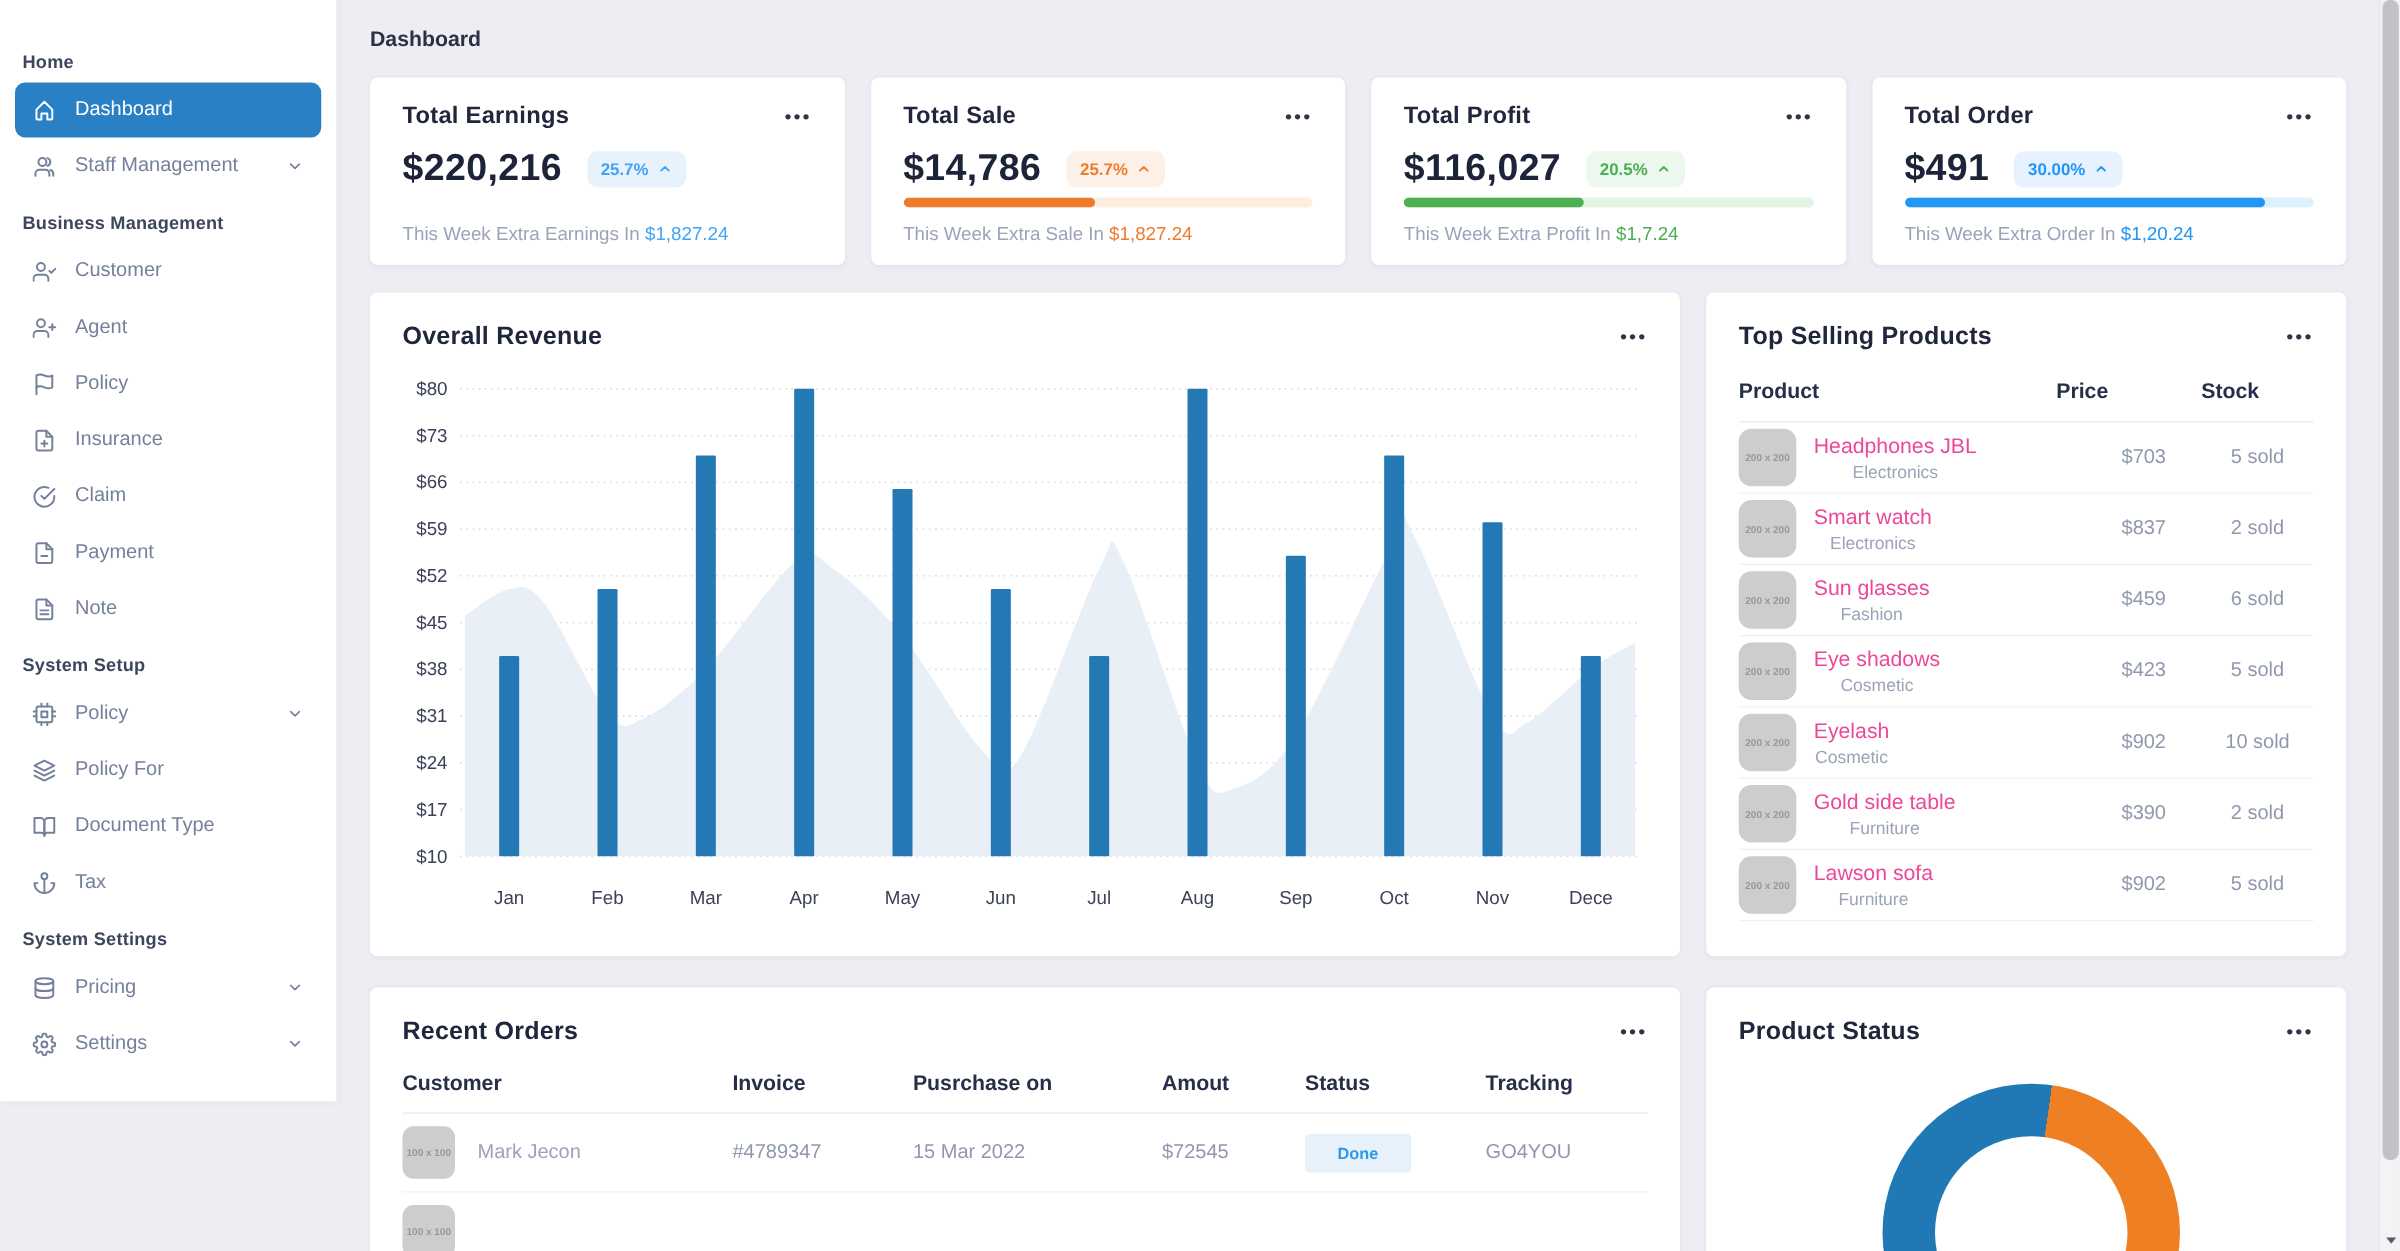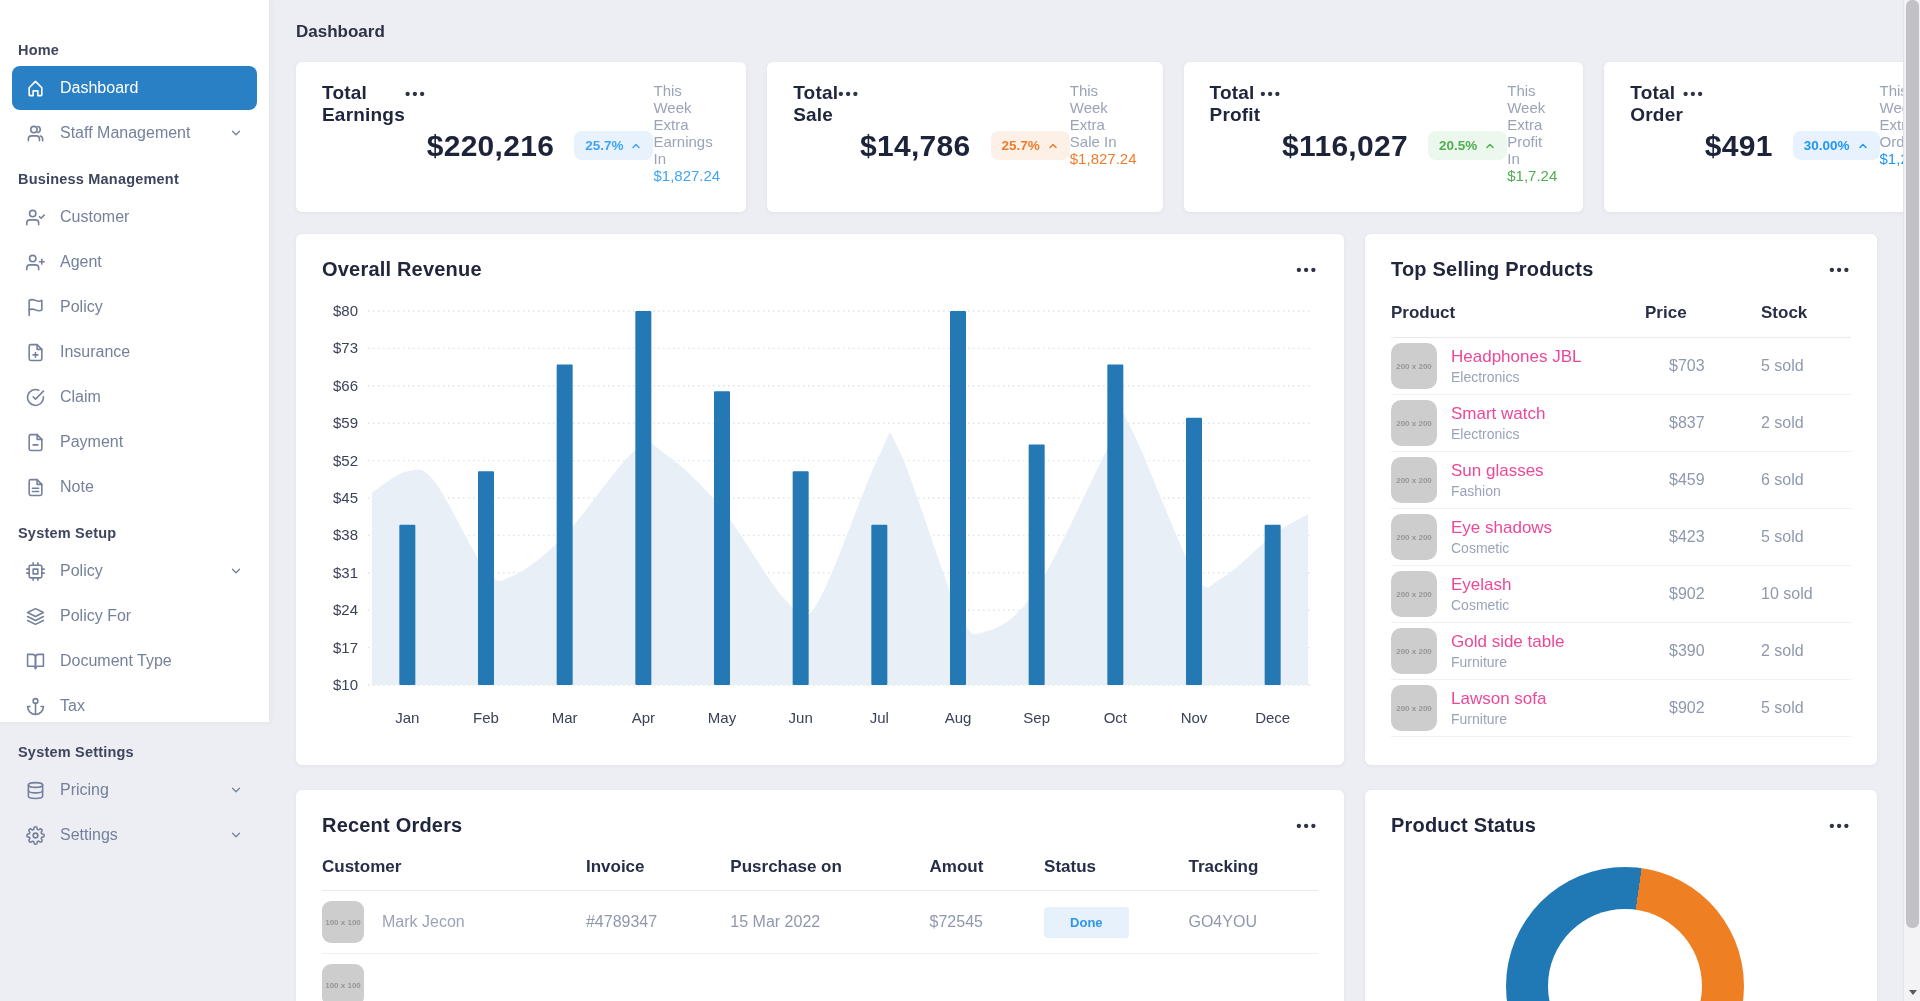--- a/index.html
+++ b/index.html
@@ -1,37 +1,37 @@
 <!DOCTYPE html>
 <html><head>
 <meta charset="utf-8">
 <style>
   * { margin:0; padding:0; box-sizing:border-box; }
   html,body { width:1920px; height:1001px; overflow:hidden; background:#edeef3;
               font-family:"Liberation Sans","DejaVu Sans",sans-serif; }
 
   
-  .sidebar { position:fixed; left:0; top:0; width:270px; height:722px; background:#ffffff;
+  .sidebar { position:fixed; left:0; top:0; width:270px; height:881px; background:#ffffff;
              border-right:1px solid #e7e9f0; box-shadow:0 0 8px rgba(40,50,90,.05); padding-top:26px; z-index:5; }
   .side-section-label { font-size:14.5px; font-weight:bold; color:#3e465e; margin:16px 0 8px 18px; letter-spacing:.2px; }
   .side-item { display:flex; align-items:center; gap:15px; height:44px; margin:1px 12px; padding:0 14px;
                border-radius:8px; color:#75809c; font-size:16px; cursor:pointer; }
   .side-item .icn { width:19px; height:19px; flex:0 0 19px; display:flex; }
   .side-item .icn svg { width:19px; height:19px; stroke:currentColor; fill:none; stroke-width:2; stroke-linecap:round; stroke-linejoin:round; }
   .side-item.active { background:#2a80c5; color:#ffffff; font-weight:500; }
   .side-item .chev { margin-left:auto; width:14px; height:14px; }
   .side-item .chev svg { width:14px; height:14px; stroke:currentColor; fill:none; stroke-width:2.2; stroke-linecap:round; stroke-linejoin:round; }
 
   
   .main { position:absolute; left:270px; top:0; width:1633px; height:1001px; padding:16px 26px 0 26px; }
   .page-title { font-size:17px; font-weight:bold; color:#2c3144; margin:6px 0 20px 0; }
 
   .stats-row { display:flex; gap:21px; }
   .card { background:#fff; border-radius:6px; box-shadow:0 1px 4px rgba(35,46,80,.06); }
-  .stat-card { flex:1; height:150px; padding:20px 26px 16px 26px; display:flex; }
+  .stat-card { flex:1; height:150px; padding:20px 26px 16px 26px; display:flex; flex-direction:column; }
   .card-head { display:flex; align-items:flex-start; justify-content:space-between; }
   .card-title { font-size:19px; font-weight:bold; color:#20263c; letter-spacing:.2px; }
   .dots { background:none; border:none; font-size:15px; font-weight:bold; letter-spacing:2px; color:#2f3545; cursor:pointer; line-height:1; padding:4px 0; }
   .value-row { display:flex; align-items:center; gap:20px; margin-top:13px; }
   .value { font-size:30px; font-weight:bold; color:#1d2338; letter-spacing:.3px; }
   .badge { display:inline-flex; align-items:center; gap:7px; font-size:13.5px; font-weight:bold;
            padding:7px 11px; border-radius:8px;justify-content:space-between; }
   .badge svg { width:12px; height:12px; fill:none; stroke:currentColor; stroke-width:3; stroke-linecap:round; stroke-linejoin:round; }
   .spacer { flex:1; }
   .progress { height:8px; border-radius:4px; margin-bottom:13px; overflow:hidden; }
@@ -50,21 +50,21 @@
   .panel-status { flex:1; height:430px; overflow:hidden; }
 
   
   #revenue-chart { width:996px; height:452px; margin-top:6px; display:block; }
   .ytick { font-size:15px; fill:#3c4257; font-family:"Liberation Sans",sans-serif; }
   .xtick { font-size:15px; fill:#3c4257; font-family:"Liberation Sans",sans-serif; }
 
   
   .prod-header { display:grid; grid-template-columns:1fr 92px 90px; margin-top:22px; padding-bottom:14px;
                  border-bottom:1px solid #e9eaf0; font-size:17px; font-weight:bold; color:#272e48;gap:24px; }
-  .prod-row { display:grid; grid-template-columns:1fr 92px 90px; align-items:center; height:57px; border-bottom:1px solid #f0f1f5; }
+  .prod-row { display:grid; grid-template-columns:1fr 92px 90px; align-items:center; height:57px; border-bottom:1px solid #f0f1f5;text-align:center; }
   .prod-cell-name { display:flex; align-items:center; gap:14px; }
   .ph-img { background:#cdcdcd; color:#979797; font-size:8px; font-weight:bold; display:flex; align-items:center; justify-content:center;
             border-radius:10px; flex:0 0 auto; }
   .ph-200 { width:46px; height:46px; }
   .ph-100 { width:42px; height:42px; border-radius:9px; }
   .prod-name { font-size:17px; color:#ec4899; font-weight:500; line-height:1.2; }
   .prod-cat { font-size:14px; color:#9aa3b8; margin-top:2px; }
   .prod-price, .prod-stock { font-size:16px; color:#8f98ad; }
 
   

